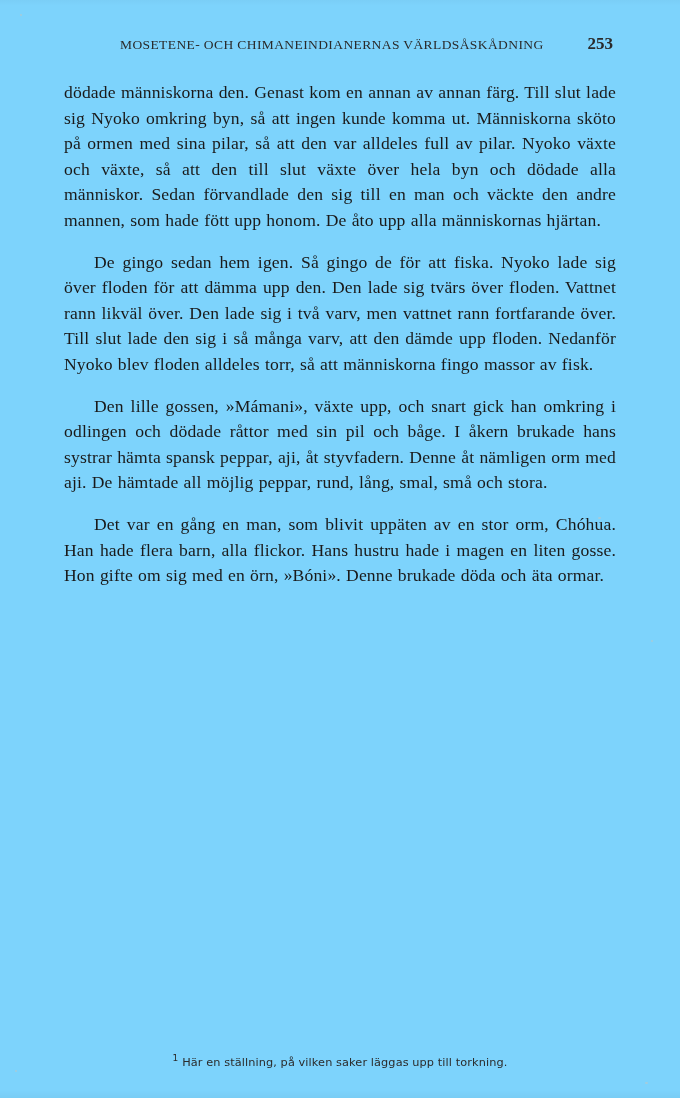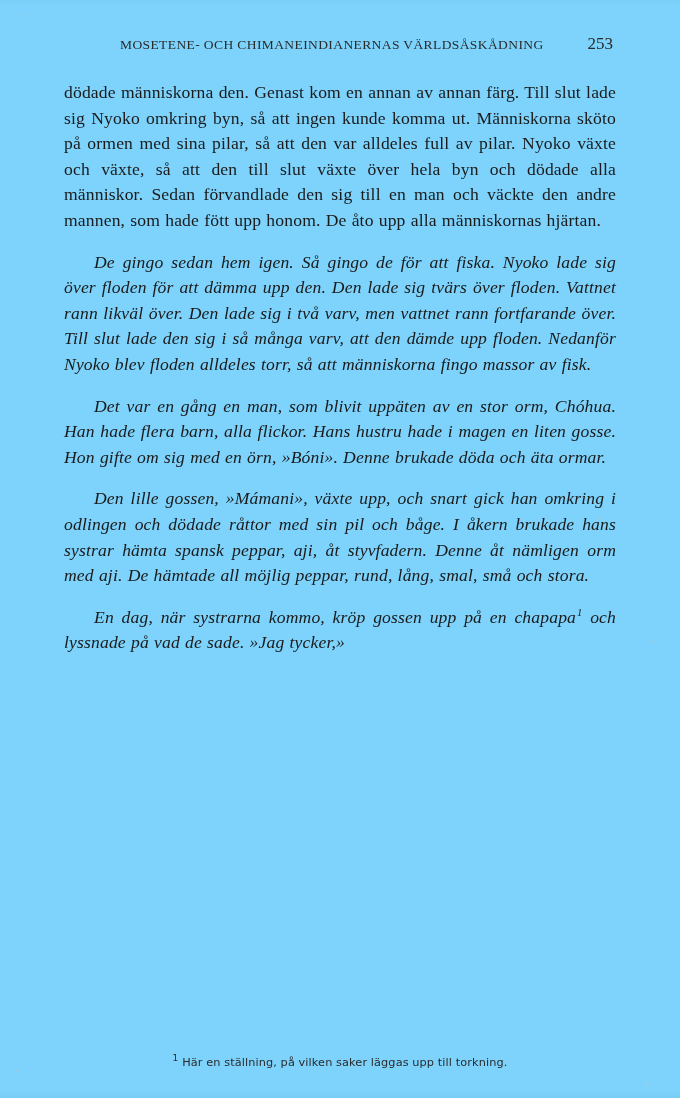--- a/index.html
+++ b/index.html
@@ -37,39 +37,38 @@
     font-size: 13.5px;
     color: #2a2a2a;
     padding-left: 72px;
     margin-bottom: 26px;
   }
   .running-head .rh-title {
     white-space: nowrap;
   }
   .running-head .rh-page {
     font-variant: normal;
-    font-weight: normal;
+    font-weight: bold;
     font-size: 17px;
     margin-left: 44px;
     letter-spacing: 0;
   }
   p.body {
     margin: 16px;
     font-size: 17.6px;
     line-height: 1.455;
     text-align: justify;
     text-justify: inter-word;
     letter-spacing: 0.15px;
     word-spacing: 0.6px;
     -webkit-hyphens: none;
     hyphens: none;
   }
   p.body.indent {
     text-indent: 30px;
-    font-style: italic;
   }
   .section-title {
     text-align: center;
     font-family: "DejaVu Sans", sans-serif;
     font-size: 19px;
     letter-spacing: 0.6px;
     margin: 52px 0 26px 0;
     color: #111;
   }
   .footnote-wrap {
@@ -117,24 +116,23 @@
 
     <div class="running-head">
       <span class="rh-title">MOSETENE- OCH CHIMANEINDIANERNAS VÄRLDSÅSKÅDNING</span>
       <span class="rh-page">253</span>
     </div>
 
     <p class="body">dödade människorna den. Genast kom en annan av annan färg. Till slut lade sig Nyoko omkring byn, så att ingen kunde komma ut. Människorna sköto på ormen med sina pilar, så att den var alldeles full av pilar. Nyoko växte och växte, så att den till slut växte över hela byn och dödade alla människor. Sedan förvandlade den sig till en man och väckte den andre mannen, som hade fött upp honom. De åto upp alla människornas hjärtan.</p>
     <p class="body indent">De gingo sedan hem igen. Så gingo de för att fiska. Nyoko lade sig över floden för att dämma upp den. Den lade sig tvärs över floden. Vattnet rann likväl över. Den lade sig i två varv, men vattnet rann fortfarande över. Till slut lade den sig i så många varv, att den dämde upp floden. Nedanför Nyoko blev floden alldeles torr, så att människorna fingo massor av fisk.</p>
 
 
+    <p class="body indent">Den lille gossen, »Mámani», växte upp, och snart gick han omkring i odlingen och dödade råttor med sin pil och båge. I åkern brukade hans systrar hämta spansk peppar, aji, åt styvfadern. Denne åt nämligen orm med aji. De hämtade all möjlig peppar, rund, lång, smal, små och stora.</p>
     <p class="body indent">Det var en gång en man, som blivit uppäten av en stor orm, Chóhua. Han hade flera barn, alla flickor. Hans hustru hade i magen en liten gosse. Hon gifte om sig med en örn, »Bóni». Denne brukade döda och äta ormar.</p>
-    <p class="body indent">Den lille gossen, »Mámani», växte upp, och snart gick han omkring i odlingen och dödade råttor med sin pil och båge. I åkern brukade hans systrar hämta spansk peppar, aji, åt styvfadern. Denne åt nämligen orm med aji. De hämtade all möjlig peppar, rund, lång, smal, små och stora.</p>
 
-    <p class="body indent"><span>En dag, när systrarna kommo, kröp gossen upp på en chapapa</span><sup class="fn-ref">1</sup><span> och lyssnade på vad de sade.  »Jag tycker,»</span></p>
 
   </div>
 
   <div class="footnote-wrap">
     <div class="footnote"><sup>1</sup> <span>Här en ställning, på vilken saker läggas upp till torkning.</span></div>
   </div>
 
   <div class="page-edge-bottom"></div>
 
   <div class="speck" style="left:20px; top:14px; width:2px; height:2px;"></div>

